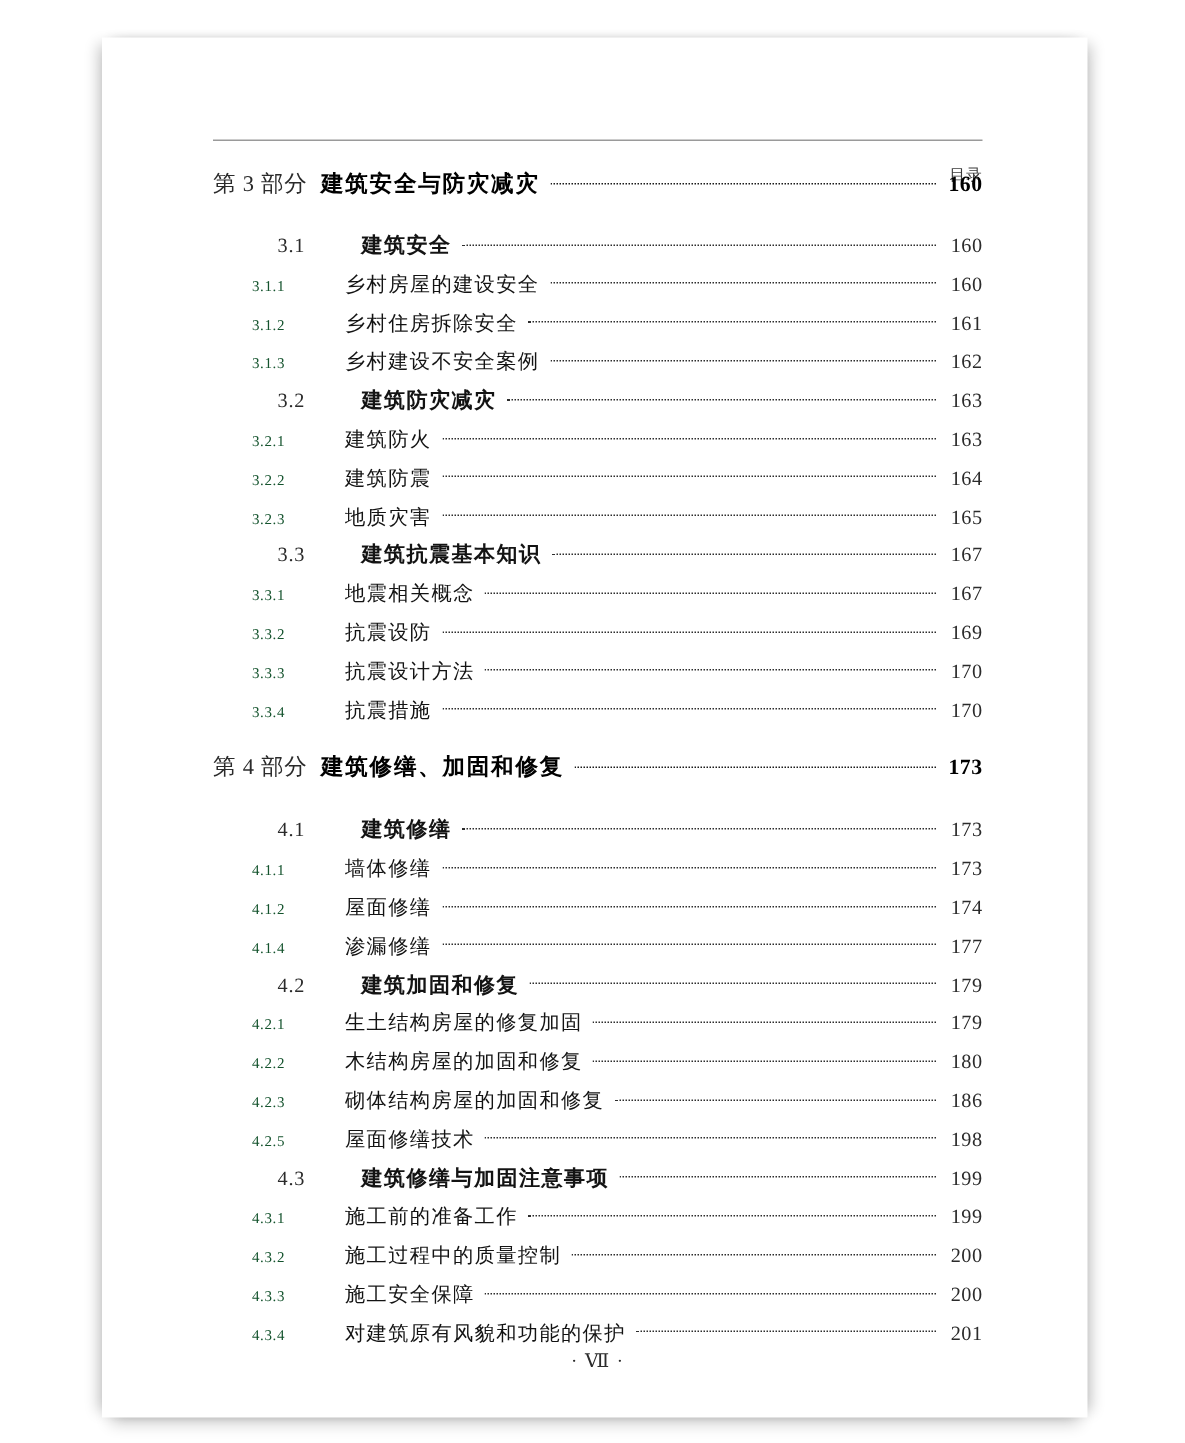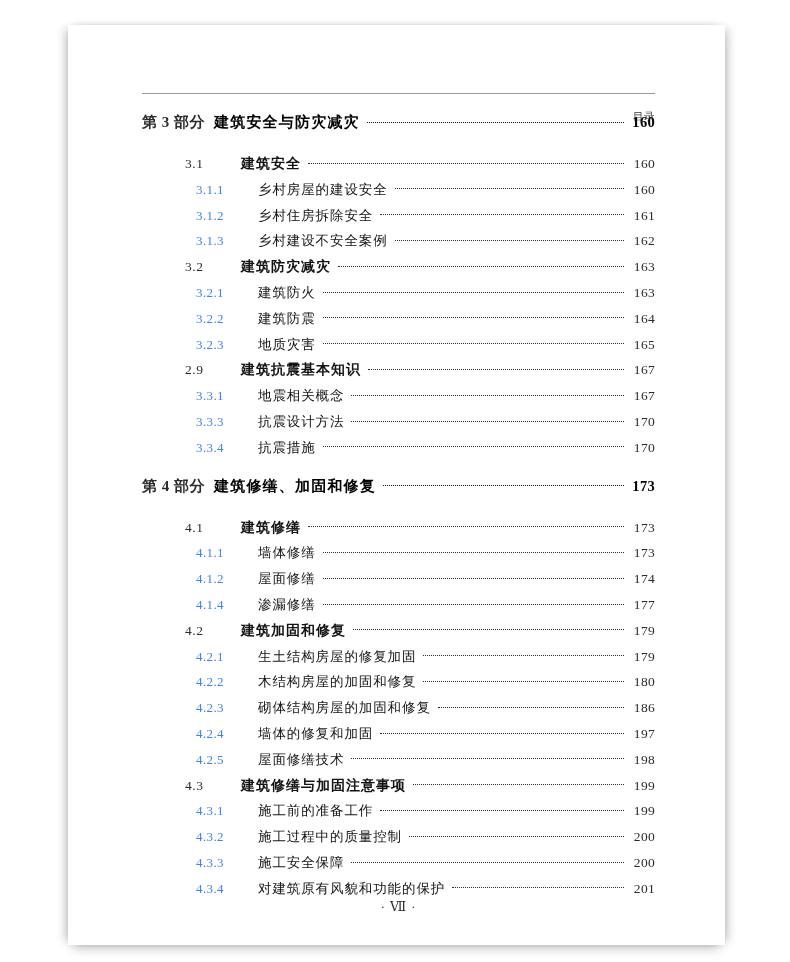--- a/index.html
+++ b/index.html
@@ -111,21 +111,21 @@
     letter-spacing: 0.3px;
   }
 
   
   .row.part {
     font-weight: bold;
     height: 31px;
   }
   .row.part .num {
     font-size: 15px;
-    font-weight: bold;
+    font-weight: normal;
     letter-spacing: 0.5px;
     width: 72px;
   }
   .row.part .title {
     font-size: 15px;
     font-weight: bold;
     letter-spacing: 1.2px;
     color: #000;
   }
   .row.part .pageno {
@@ -146,24 +146,24 @@
   }
   .row.lvl2 .title {
     font-size: 14px;
     font-weight: bold;
     letter-spacing: 1px;
   }
 
   
   .row.lvl3 .num {
     width: 62px;
-    margin-left: 54px;
-    font-size: 13px;
+    margin-left: 26px;
+    font-size: 10px;
     letter-spacing: 0.4px;
-    color: #3b82f6;
+    color: #14532d;
   }
   .row.lvl3 .title {
     font-size: 13.5px;
     letter-spacing: 0.9px;
     font-family: Liberation Mono, monospace;
   }
 
   
   .gap-before-part { height: 13px; }
   .gap-after-part  { height: 10px; }
@@ -241,30 +241,36 @@
           <span class="leader"></span>
           <span class="pageno">164</span>
         </div>
         <div class="row lvl3">
           <span class="num">3.2.3</span>
           <span class="title">地质灾害</span>
           <span class="leader"></span>
           <span class="pageno">165</span>
         </div>
         <div class="row lvl2">
-          <span class="num">2.9</span>
+          <span class="num">3.3</span>
           <span class="title">建筑抗震基本知识</span>
           <span class="leader"></span>
           <span class="pageno">167</span>
         </div>
         <div class="row lvl3">
           <span class="num">3.3.1</span>
           <span class="title">地震相关概念</span>
           <span class="leader"></span>
           <span class="pageno">167</span>
+        </div>
+        <div class="row lvl3">
+          <span class="num">3.3.2</span>
+          <span class="title">抗震设防</span>
+          <span class="leader"></span>
+          <span class="pageno">169</span>
         </div>
         <div class="row lvl3">
           <span class="num">3.3.3</span>
           <span class="title">抗震设计方法</span>
           <span class="leader"></span>
           <span class="pageno">170</span>
         </div>
         <div class="row lvl3">
           <span class="num">3.3.4</span>
           <span class="title">抗震措施</span>
@@ -321,26 +327,20 @@
           <span class="leader"></span>
           <span class="pageno">180</span>
         </div>
         <div class="row lvl3">
           <span class="num">4.2.3</span>
           <span class="title">砌体结构房屋的加固和修复</span>
           <span class="leader"></span>
           <span class="pageno">186</span>
         </div>
         <div class="row lvl3">
-          <span class="num">4.2.4</span>
-          <span class="title">墙体的修复和加固</span>
-          <span class="leader"></span>
-          <span class="pageno">197</span>
-        </div>
-        <div class="row lvl3">
           <span class="num">4.2.5</span>
           <span class="title">屋面修缮技术</span>
           <span class="leader"></span>
           <span class="pageno">198</span>
         </div>
         <div class="row lvl2">
           <span class="num">4.3</span>
           <span class="title">建筑修缮与加固注意事项</span>
           <span class="leader"></span>
           <span class="pageno">199</span>

